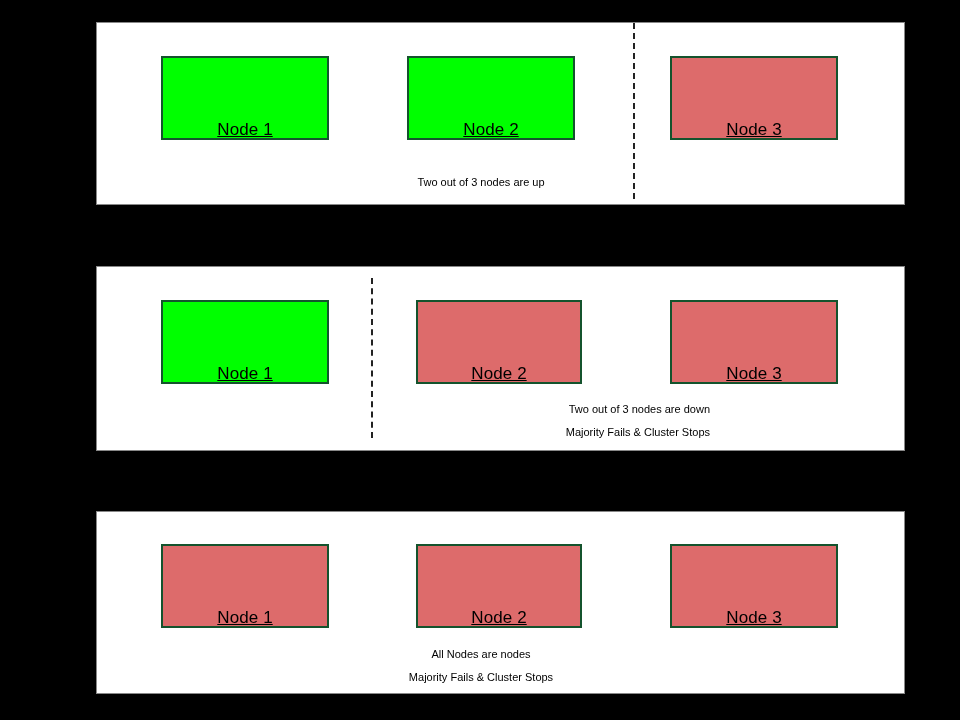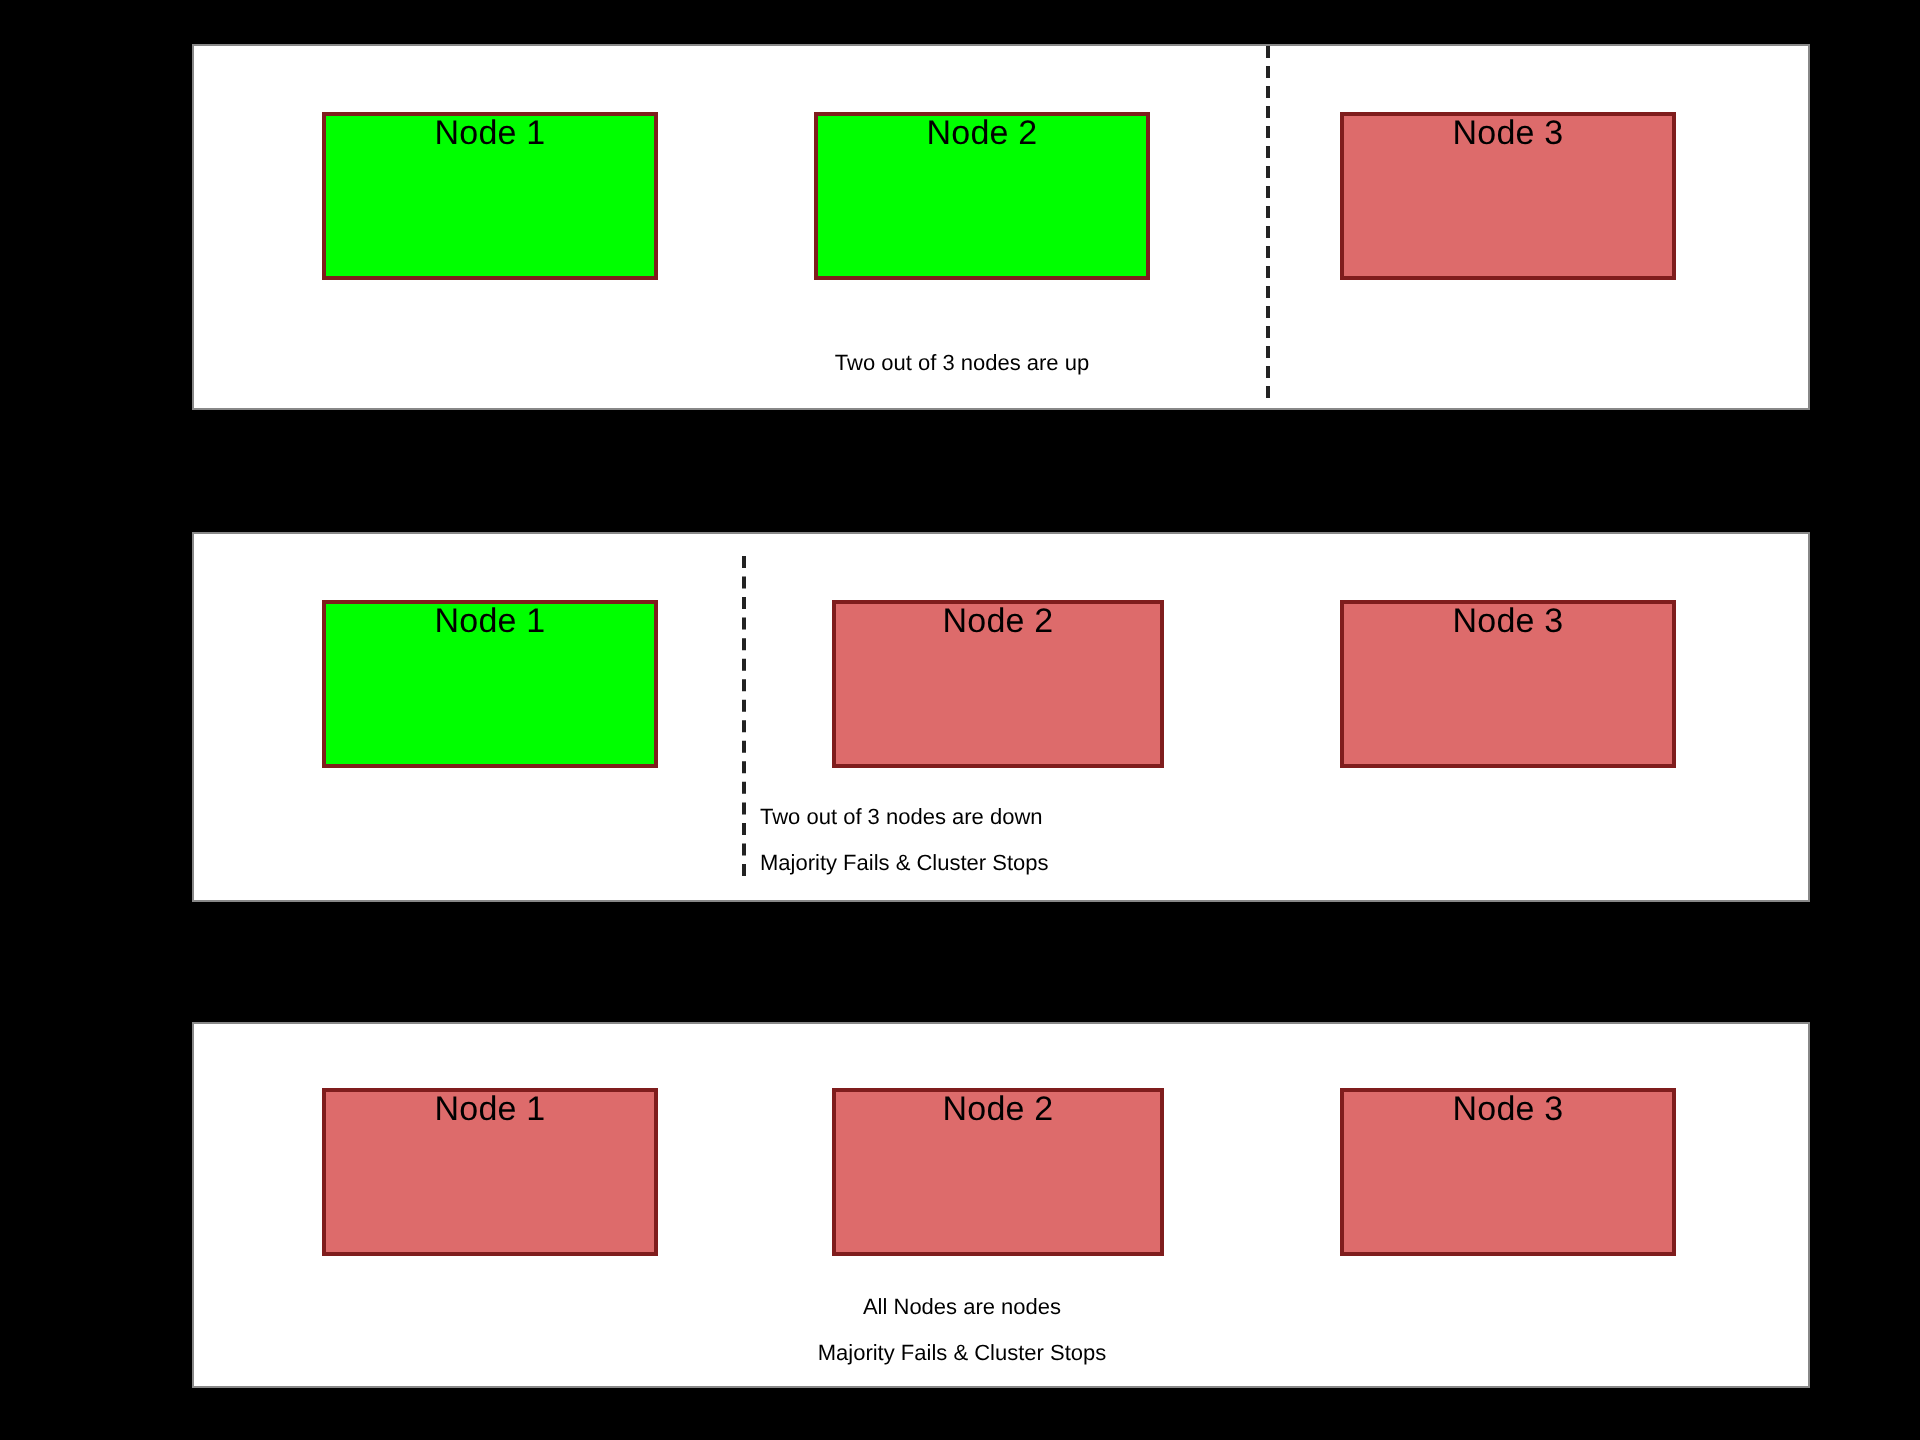--- a/index.html
+++ b/index.html
@@ -27,43 +27,44 @@
     border: 1px solid #888888;
     box-sizing: border-box;
   }
   #panel-0 { left: 96px;  top: 22px;  width: 809px; height: 183px; }
   #panel-1 { left: 96px;  top: 266px; width: 809px; height: 185px; }
   #panel-2 { left: 96px;  top: 511px; width: 809px; height: 183px; }
 
   .node-box {
     position: absolute;
     box-sizing: border-box;
-    border: 2px solid #7f1d1d;
+    border: 2px solid #14532d;
     display: flex;
-    align-items: flex-start;
+    align-items: flex-end;
     justify-content: center;
     font-size: 17px;
     color: #000000;
     line-height: 1;
     letter-spacing: 0.1px;
+    text-decoration: underline;
   }
   .divider {
     position: absolute;
     border-left: 2px dashed #222222;
     width: 0;
   }
   .caption {
     position: absolute;
     font-size: 11px;
     color: #000000;
     line-height: 23px;
     white-space: pre;
   }
   .caption.center { text-align: center; }
-  .caption.left   { text-align: left; }
+  .caption.left   { text-align: right; }
   .cap-line { display: block; }
 </style>
 </head>
 <body>
 
 <div class="stage">
   <div class="panel" id="panel-0">
       <div class="divider" style="left: 536px; top: 0px; height: 176px;"></div>
       <div class="node-box" style="left: 64px; top: 33px; width: 168px; height: 84px; background: rgb(0, 255, 0);">
         <span>Node 1</span>

